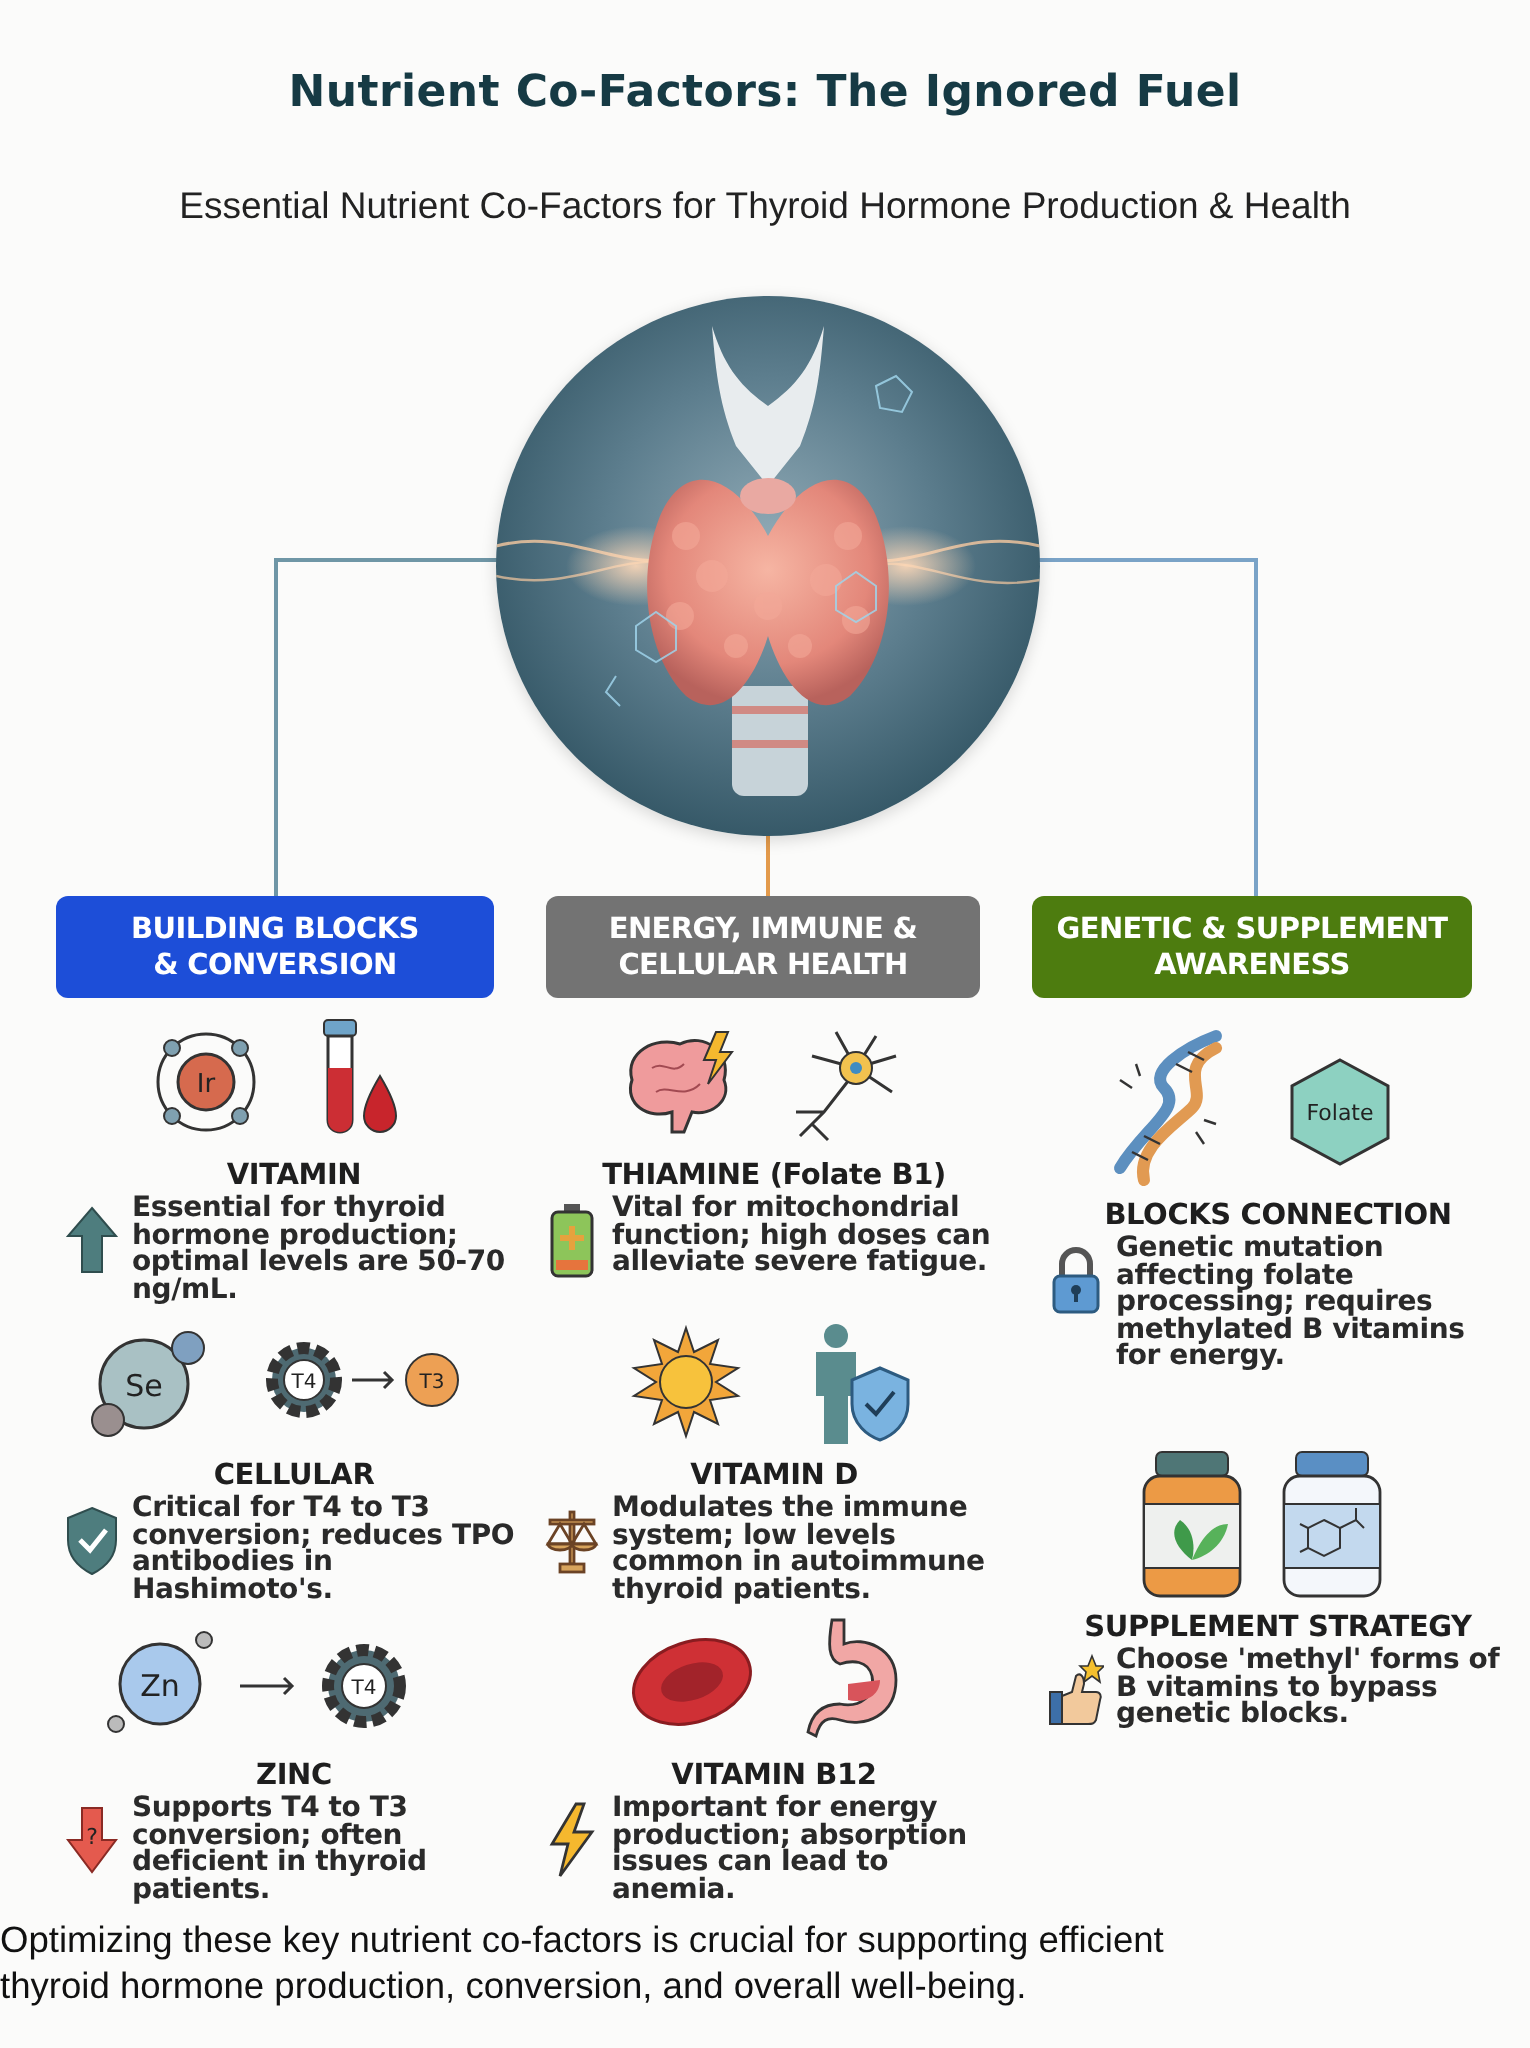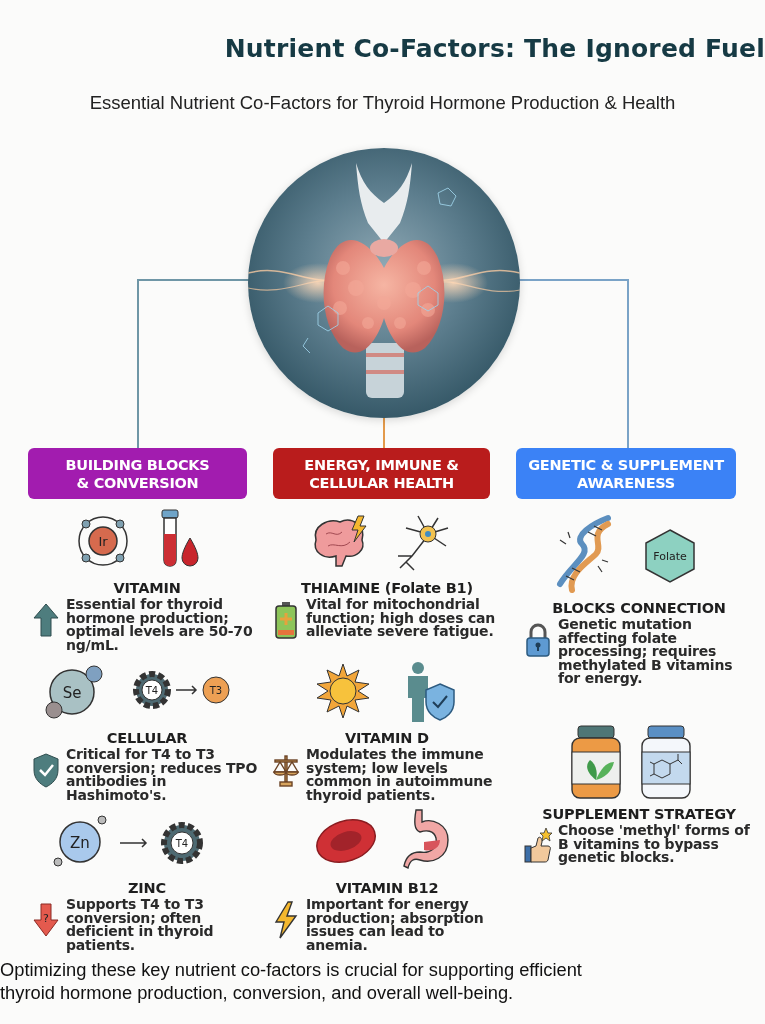--- a/index.html
+++ b/index.html
@@ -1,29 +1,29 @@
 <!DOCTYPE html>
 <html><head>
 <meta charset="utf-8">
 <style>
   * { box-sizing: border-box; margin: 0; padding: 0; }
   html, body { width: 765px; height: 1024px; background: #fbfbfa; overflow: hidden; }
   body { position: relative; font-family: "Liberation Sans", "DejaVu Sans", sans-serif; color: #222; }
-  .title { position: absolute; left: 0; width: 765px; top: 34px; text-align: right; font-size: 25px; font-weight: bold; color: #163a44; letter-spacing: 0.2px; font-family: "DejaVu Sans", sans-serif; }
+  .title { position: absolute; left: 0; width: 765px; top: 34px; text-align: center; font-size: 22px; font-weight: bold; color: #163a44; letter-spacing: 0.2px; font-family: "DejaVu Sans", sans-serif; }
   .subtitle { position: absolute; left: 0; width: 765px; top: 92px; text-align: center; font-size: 18.5px; color: #222; font-family: "Liberation Sans", sans-serif; }
   .hero { position: absolute; left: 248px; top: 148px; width: 272px; height: 270px; border-radius: 50%;
     background: radial-gradient(circle at 50% 45%, #8fa9b5 0%, #5d7e8e 40%, #2f5261 80%, #27495a 100%);
     overflow: hidden; box-shadow: 0 2px 8px rgba(0,0,0,0.15); }
   .line { position: absolute; background: #6f96a6; }
   .line.orange { background: #e39a4b; }
   .line.blue { background: #7aa3c7; }
   .cat { position: absolute; top: 448px; height: 51px; border-radius: 6px; color: #fff; font-weight: bold; font-size: 14.5px; text-align: center; display: flex; align-items: center; justify-content: center; line-height: 18px; text-transform: uppercase; font-family: "DejaVu Sans", sans-serif; letter-spacing: -0.3px; padding: 0 6px; white-space: pre-line; }
-  .cat.teal { left: 28px; width: 219px; background: #a21caf; }
-  .cat.orange { left: 273px; width: 217px; background: #b91c1c; }
-  .cat.blue { left: 516px; width: 220px; background: #3b82f6; }
+  .cat.teal { left: 28px; width: 219px; background: #1d4ed8; }
+  .cat.orange { left: 273px; width: 217px; background: #737373; }
+  .cat.blue { left: 516px; width: 220px; background: #4d7c0f; }
   .item { position: absolute; width: 230px; }
   .item .icons { position: relative; height: 70px; }
   .item .name { text-align: center; font-weight: bold; font-size: 14.5px; color: #1e1e1e; font-family: "DejaVu Sans", sans-serif; letter-spacing: -0.2px; margin-top: 2px; }
   .item .row { display: flex; align-items: flex-start; margin-top: 2px; }
   .item .row .bicon { width: 28px; height: 40px; flex: 0 0 28px; margin-right: 6px; margin-top: 2px; }
   .item .desc { font-size: 14px; line-height: 13.6px; color: #2a2a2a; font-family: "DejaVu Sans", sans-serif; letter-spacing: -0.2px; font-weight: bold; }
   .ic { position: absolute; }
   .footer { position: absolute; left: 0; width: 765px; top: 958px; text-align: left; font-size: 18.3px; line-height: 23px; color: #111; font-family: "Liberation Sans", sans-serif; white-space: pre-line; }
 </style>
 </head>

